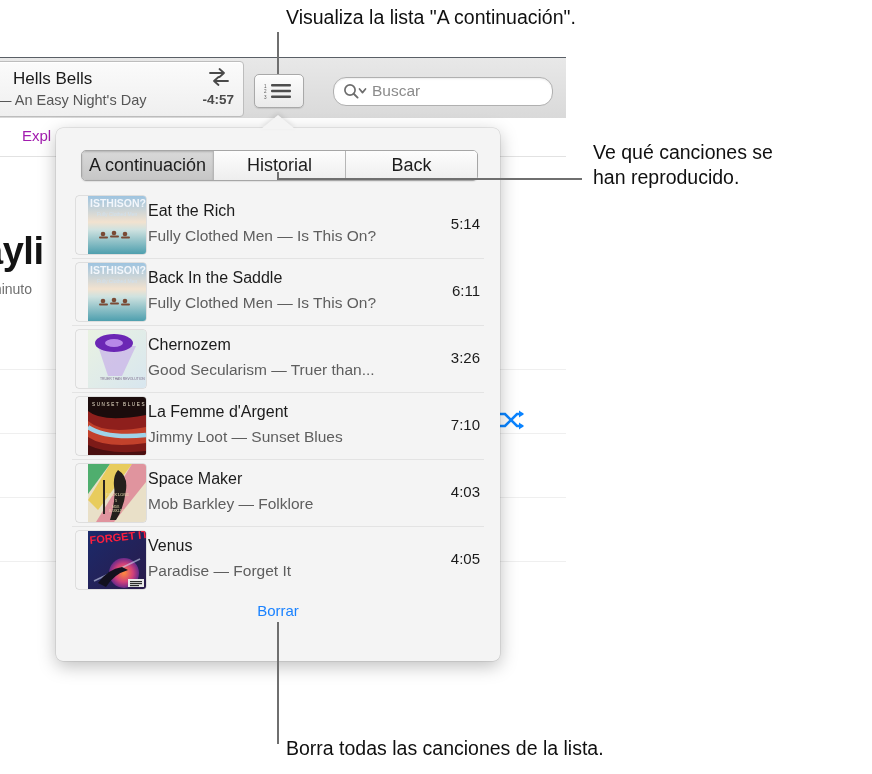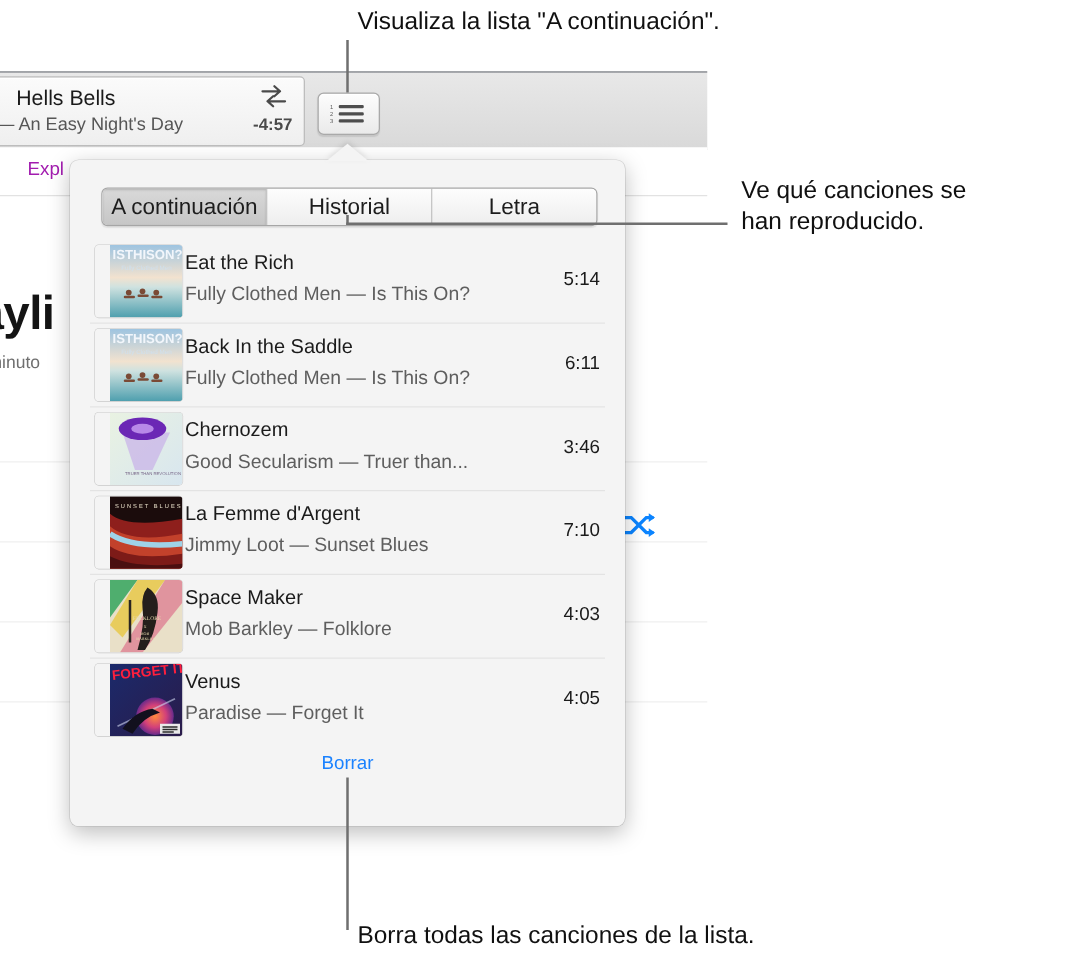--- a/index.html
+++ b/index.html
@@ -263,28 +263,38 @@
         <text x="0" y="5.5" font-size="4.6" fill="#5a5a5a" font-family="'Liberation Sans',sans-serif">1</text>
         <text x="0" y="11" font-size="4.6" fill="#5a5a5a" font-family="'Liberation Sans',sans-serif">2</text>
         <text x="0" y="16.5" font-size="4.6" fill="#5a5a5a" font-family="'Liberation Sans',sans-serif">3</text>
         <rect x="7" y="2" width="20" height="2.6" rx="1" fill="#4d4d4d"></rect>
         <rect x="7" y="7.7" width="20" height="2.6" rx="1" fill="#4d4d4d"></rect>
         <rect x="7" y="13.4" width="20" height="2.6" rx="1" fill="#4d4d4d"></rect>
       </svg>
     </div>
   </div>
 
+  <div class="searchfield">
+    <div class="search-glyph">
+      <svg width="26" height="19" viewBox="0 0 26 19">
+        <circle cx="7" cy="8" r="5.1" fill="none" stroke="#6d6d6d" stroke-width="1.7"></circle>
+        <line x1="10.7" y1="11.8" x2="14.6" y2="15.6" stroke="#6d6d6d" stroke-width="1.9" stroke-linecap="round"></line>
+        <path d="M16.5 7 l3 3.6 l3 -3.6" fill="none" stroke="#6d6d6d" stroke-width="1.7" stroke-linecap="round" stroke-linejoin="round"></path>
+      </svg>
+    </div>
+    <div class="search-ph">Buscar</div>
+  </div>
 
   <div class="popover">
     <div class="pop-arrow"></div>
 
     <div class="seg">
       <div class="seg-item sel">A continuación</div>
       <div class="seg-item">Historial</div>
-      <div class="seg-item">Letra</div>
+      <div class="seg-item">Back</div>
     </div>
 
     <div class="tracklist">
 
       <div class="track">
         <div class="art">
           <svg width="58" height="58" viewBox="0 0 58 58">
             <defs>
                 <linearGradient id="g1" x1="0" y1="0" x2="0" y2="1">
               <stop offset="0%" stop-color="#9ec4e0"></stop>
@@ -343,21 +353,21 @@
               </defs>
             <rect width="58" height="58" fill="url(#g2)"></rect>
             <path d="M20 46 L10 16 L48 16 L34 46 Z" fill="#c9b4e8" opacity=".75"></path>
             <ellipse cx="26" cy="13" rx="19" ry="9" fill="#6b27b5"></ellipse>
             <ellipse cx="26" cy="13" rx="9" ry="4" fill="#b888e8"></ellipse>
             <text x="12" y="50" font-size="3.4" fill="#7a6a8a" font-family="'Liberation Sans',sans-serif">TRUER THAN REVOLUTION</text>
           </svg>
         </div>
         <div class="t-title">Chernozem</div>
         <div class="t-sub">Good Secularism — Truer than...</div>
-        <div class="t-dur">3:46</div>
+        <div class="t-dur">3:26</div>
       </div>
 
       <div class="track">
         <div class="art">
           <svg width="58" height="58" viewBox="0 0 58 58">
             <rect width="58" height="58" fill="#1b0c0c"></rect>
             <text x="4" y="9" font-size="4.6" letter-spacing="1.6" fill="#e8dfc9" font-family="'Liberation Sans',sans-serif">SUNSET BLUES</text>
             <path d="M0 14 q14 12 58 4 L58 58 L0 58 Z" fill="#8e1f1c"></path>
             <path d="M0 24 q16 14 58 6 L58 58 L0 58 Z" fill="#c2412b"></path>
             <path d="M0 30 q18 12 58 8" fill="none" stroke="#9fd3e8" stroke-width="4.5"></path>

